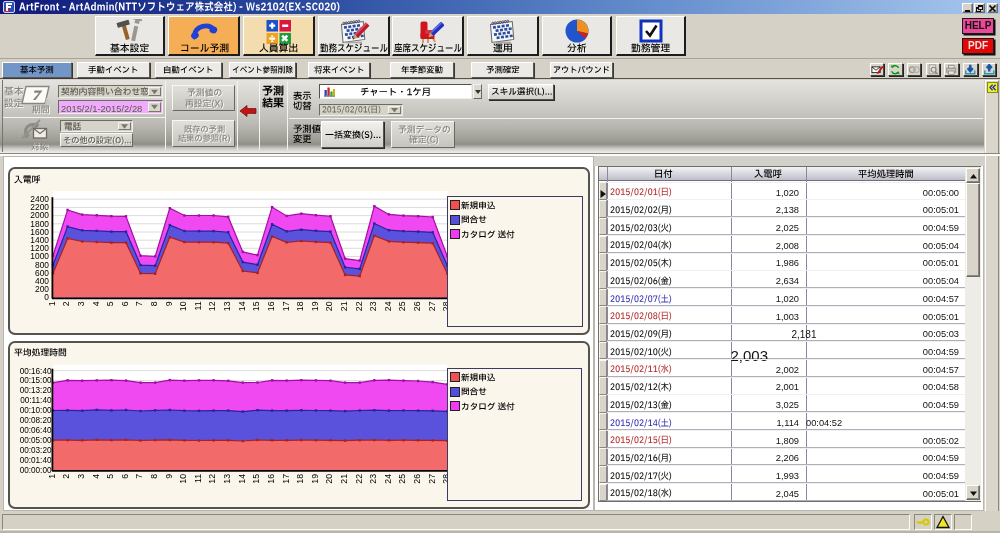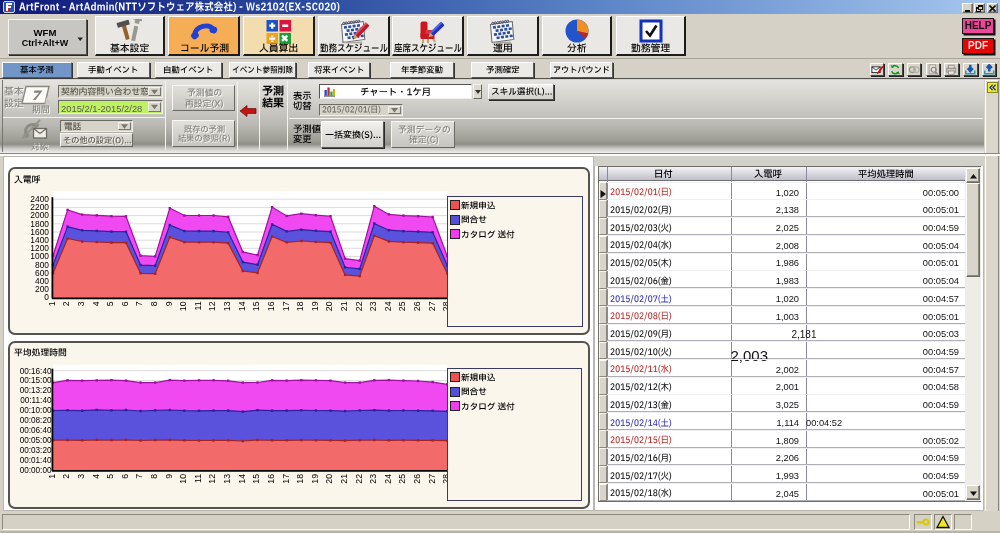--- a/index.html
+++ b/index.html
@@ -24,27 +24,20 @@
 <div class="abs raised" style="left:973.5px;top:2.5px;width:11.5px;height:10.5px;background:#d7d3c9;box-shadow:inset -1px -1px 0 #9a968c">
       <div class="abs" style="left:1.5px;top:3.5px;width:5px;height:4.5px;border:1px solid #111;border-top:2px solid #111"></div>
       <div class="abs" style="left:3.5px;top:1.5px;width:5px;height:4.5px;border:1px solid #111;border-top:2px solid #111;background:#d7d3c9"></div>
     </div>
 <div class="abs raised" style="left:986.5px;top:2.5px;width:11.5px;height:10.5px;background:#d7d3c9;box-shadow:inset -1px -1px 0 #9a968c">
       <svg class="abs" style="left:1.5px;top:1.5px" width="7" height="7">
         <path d="M0.5 0.5 L6.5 6.5 M6.5 0.5 L0.5 6.5" stroke="#111" stroke-width="1.6"></path>
       </svg>
     </div>
 <div class="abs" style="left:0;top:14px;width:1000px;height:44.5px;background:#d5d1c6;border-bottom:1px solid #a8a49a"></div>
-<div class="abs" style="left:8px;top:18.5px;width:79px;height:36.5px;background:#c7c6c2;border:1px solid #55534e;border-top:1px solid #f4f3ef;border-left:1px solid #f4f3ef;box-shadow:1px 1px 0 #2a2a28">
-<div class="abs" style="left:0;top:7px;width:72px;text-align:center;font-weight:bold;font-size:9.6px;color:#000">WFM</div>
-<div class="abs" style="left:0;top:18.5px;width:72px;text-align:center;font-weight:bold;font-size:9px;color:#000">Ctrl+Alt+W</div>
-<svg class="abs" style="left:68px;top:17px" width="7" height="5">
-        <path d="M0.5 0.5 L6 0.5 L3.2 4 Z" fill="#222"></path>
-      </svg>
-    </div>
 <div class="abs" style="left:95px;top:16px;width:70px;height:40px;background:#e9e8e4;border:1px solid #888;border-right:2px solid #1c1c1c;border-bottom:2px solid #1c1c1c;border-top:1px solid #fff;border-left:1px solid #fff">
       <svg class="abs" style="left:50%;top:2px;transform:translateX(-50%)" width="34" height="24">
 <g transform="rotate(-16 12 12)">
           <rect x="10.4" y="6" width="4" height="15" rx="1" fill="#95622a"></rect>
           <rect x="6" y="2" width="12.5" height="5" rx="0.5" fill="#50504e"></rect>
         </g>
 <g transform="rotate(12 22 12)">
           <rect x="20.2" y="7" width="4" height="15" fill="#989890"></rect>
           <path d="M17.5 1 a4.8 4.8 0 0 1 9.4 0 l-2.4 0 0 3.2 -4.6 0 0 -3.2 z" fill="#989890"></path>
         </g>
@@ -318,21 +311,21 @@
 <div class="abs" style="left:57.5px;top:84.5px;width:105px;height:13.5px;background:#d6d3c9;overflow:hidden;border:1.3px solid #6e6c62;border-bottom:1px solid #f0efeb;border-right:1px solid #f0efeb">
       <svg style="position:absolute;left:2px;top:1.2px;overflow:visible" width="97" height="10">
         <path transform="translate(0,7.7) scale(1.000,1)" d="M4.9 -1.7Q5.2 -1.2 6.0 -0.8Q6.9 -0.4 8.4 -0.1L8.2 0.7Q6.8 0.3 6.1 0.1Q5.3 -0.2 4.9 -0.6Q4.5 -1.0 4.4 -1.5H4.3Q4.2 -1.0 3.8 -0.6Q3.4 -0.2 2.7 0.1Q2.0 0.3 0.7 0.7L0.4 -0.1Q1.9 -0.4 2.7 -0.8Q3.5 -1.1 3.8 -1.7H0.5V-2.4H3.9V-3.1H4.7L4.2 -3.6L4.3 -3.4Q3.5 -3.3 2.5 -3.2Q1.5 -3.1 0.6 -3.1L0.5 -3.8Q1.2 -3.8 2.1 -3.9V-4.7H0.7V-5.4H2.1V-6.1H0.6V-6.7H2.1V-7.3H2.9V-6.7H4.2V-6.1H2.9V-5.4H4.1V-4.7H2.9V-3.9Q3.5 -4.0 4.2 -4.1L4.2 -3.8Q4.9 -4.3 5.2 -4.9Q5.5 -5.5 5.6 -6.3H4.5V-7.0H8.2Q8.2 -6.0 8.1 -5.4Q8.1 -4.7 8.0 -4.2Q7.9 -3.7 7.6 -3.4Q7.3 -3.2 6.7 -3.2H6.1L5.9 -3.9H6.5Q6.8 -3.9 6.9 -3.9Q7.0 -4.0 7.1 -4.1Q7.2 -4.2 7.2 -4.4Q7.4 -5.1 7.4 -6.3H6.3Q6.2 -5.3 5.9 -4.6Q5.5 -3.9 4.7 -3.1H4.7V-2.4H8.3V-1.7Z M17.0 -6.1V-4.9Q17.0 -2.7 16.8 -1.1Q16.7 -0.5 16.6 -0.1Q16.4 0.2 16.1 0.4Q15.8 0.6 15.3 0.6H14.1L13.9 -0.2H15.2Q15.6 -0.2 15.7 -0.4Q15.9 -0.6 16.0 -1.2Q16.2 -2.6 16.2 -4.8V-5.3H14.0Q13.6 -4.5 13.1 -3.8L12.5 -4.5Q13.5 -5.7 13.9 -7.4L14.7 -7.3Q14.5 -6.7 14.3 -6.1ZM11.5 -2.9V0.7H10.8V-2.8Q9.6 -2.8 9.1 -2.7L9.0 -3.5Q9.6 -3.5 10.1 -3.5Q10.4 -3.8 10.7 -4.3Q10.1 -5.0 9.2 -5.7L9.7 -6.3Q9.9 -6.1 10.1 -5.9Q10.5 -6.6 10.9 -7.4L11.5 -7.1Q11.1 -6.1 10.6 -5.4L11.1 -4.9Q11.7 -5.8 12.0 -6.5L12.7 -6.1Q12.3 -5.4 11.9 -4.7Q11.4 -4.1 11.0 -3.6Q11.8 -3.6 12.1 -3.7Q12.0 -4.1 11.9 -4.4L12.5 -4.6Q12.8 -3.8 13.1 -2.8L12.5 -2.5Q12.4 -2.7 12.3 -3.0Q12.0 -3.0 11.5 -2.9ZM14.9 -1.6Q14.3 -2.8 13.5 -3.9L14.1 -4.3Q14.5 -3.8 14.9 -3.2Q15.2 -2.6 15.5 -2.0ZM12.5 -2.4Q12.9 -1.3 13.2 -0.2L12.5 0.1Q12.2 -1.2 11.9 -2.2ZM9.1 -0.1Q9.3 -0.6 9.5 -1.2Q9.7 -1.7 9.8 -2.4L10.4 -2.2Q10.3 -1.5 10.1 -0.9Q10.0 -0.3 9.7 0.3Z M22.4 -6.0H25.7V-0.5Q25.7 0.0 25.4 0.3Q25.2 0.5 24.7 0.5H23.3L23.1 -0.4H24.9V-5.3H22.3Q22.3 -4.8 22.3 -4.4Q22.2 -4.0 22.1 -3.7L22.1 -3.7L22.3 -3.8Q22.4 -3.9 22.5 -3.9Q22.6 -3.9 22.7 -3.8L24.6 -2.1L24.0 -1.5L22.0 -3.3Q22.0 -3.4 21.9 -3.4Q21.9 -3.4 21.9 -3.3Q21.6 -2.9 21.1 -2.4Q20.7 -2.0 19.9 -1.5L19.4 -2.2Q20.3 -2.8 20.7 -3.2Q21.2 -3.7 21.3 -4.1Q21.5 -4.6 21.5 -5.3H19.2V0.6H18.3V-6.0H21.5V-7.4H22.4Z M33.9 -5.9H27.7V-4.9H27.0V-6.6H30.3V-7.4H31.1V-6.6H34.6V-4.9H33.9ZM27.1 -4.0Q28.6 -4.6 29.6 -5.6L30.1 -5.2Q29.7 -4.7 29.0 -4.2Q28.3 -3.7 27.6 -3.4ZM31.8 -5.6Q33.1 -4.9 34.5 -3.9L34.0 -3.3Q32.7 -4.3 31.4 -5.0ZM34.6 -1.5Q34.1 -1.6 33.5 -1.9V0.7H32.7V0.3H28.9V0.7H28.1V-1.9Q27.7 -1.7 27.0 -1.5L26.7 -2.2Q28.2 -2.8 29.1 -3.3Q29.9 -3.8 30.3 -4.5H31.2Q31.5 -3.8 32.4 -3.3Q33.3 -2.8 34.9 -2.2ZM32.9 -2.2Q32.0 -2.6 31.5 -3.1Q31.0 -3.5 30.8 -4.1H30.7Q30.5 -3.5 30.0 -3.1Q29.5 -2.6 28.6 -2.2ZM28.9 -0.3H32.7V-1.5H28.9Z M36.7 0.6H35.9V-7.1H39.2V-4.0H36.7ZM41.4 0.5 41.2 -0.2H42.5V-4.0H39.9V-7.1H43.3V-0.3Q43.3 0.1 43.1 0.3Q42.9 0.5 42.4 0.5ZM36.7 -6.5V-5.9H38.5V-6.5ZM40.6 -6.5V-5.9H42.5V-6.5ZM36.7 -5.3V-4.6H38.5V-5.3ZM40.6 -5.3V-4.6H42.5V-5.3ZM38.5 -0.1H37.7V-3.3H41.4V-0.6H38.5ZM38.5 -2.7V-1.3H40.6V-2.7Z M45.0 -5.5Q45.0 -5.9 45.0 -6.4L45.9 -6.4Q45.9 -5.8 45.9 -5.2Q45.9 -3.9 46.0 -3.0Q46.2 -2.0 46.4 -1.5Q46.6 -1.0 46.9 -1.0Q47.2 -1.0 47.4 -1.4Q47.6 -1.8 47.7 -2.9L48.5 -2.7Q48.3 -1.2 47.9 -0.6Q47.5 0.0 46.9 0.0Q46.0 0.0 45.5 -1.4Q45.0 -2.8 45.0 -5.5ZM51.2 -1.4Q51.1 -2.6 50.7 -3.7Q50.3 -4.8 49.5 -5.7L50.3 -6.2Q51.1 -5.2 51.6 -4.0Q52.0 -2.8 52.1 -1.5Z M57.6 -7.4Q58.0 -6.6 58.9 -5.9Q59.8 -5.3 61.4 -4.5L61.0 -3.7Q59.9 -4.3 59.2 -4.7V-4.0H55.2V-4.7Q54.5 -4.2 53.4 -3.7L53.0 -4.5Q54.6 -5.3 55.4 -5.9Q56.2 -6.6 56.6 -7.4ZM59.0 -4.8Q58.2 -5.3 57.8 -5.9Q57.3 -6.4 57.2 -7.0H57.1Q56.9 -6.4 56.5 -5.9Q56.1 -5.3 55.3 -4.8ZM54.9 0.6H54.1V-3.1H60.3V0.6H59.5V0.2H54.9ZM59.5 -2.3H54.9V-0.5H59.5Z M69.7 -3.2Q69.7 -2.2 69.3 -1.5Q68.9 -0.8 68.1 -0.4Q67.4 -0.0 66.5 -0.0Q66.1 -0.0 65.9 -0.0L65.8 -0.9Q66.2 -0.9 66.4 -0.9Q67.5 -0.9 68.1 -1.5Q68.8 -2.1 68.8 -3.2Q68.8 -4.0 68.4 -4.4Q68.0 -4.9 67.3 -4.9Q66.6 -4.9 66.0 -4.5Q65.4 -4.1 64.7 -3.2V0.4H63.8V-2.2L63.3 -1.5Q62.9 -1.1 62.7 -0.9L62.1 -1.5Q62.8 -2.2 63.8 -3.4V-4.7H62.2V-5.5H63.8V-7.1H64.7V-4.4Q65.3 -5.1 66.0 -5.4Q66.6 -5.7 67.3 -5.7Q68.0 -5.7 68.6 -5.4Q69.1 -5.1 69.4 -4.5Q69.7 -4.0 69.7 -3.2Z M77.7 -0.9 77.8 -0.0Q76.4 0.2 74.8 0.2Q74.0 0.2 73.6 0.0Q73.1 -0.1 72.9 -0.5Q72.7 -0.9 72.7 -1.6L72.7 -4.3L71.0 -4.2L71.0 -5.1L72.7 -5.1L72.7 -6.9H73.5L73.5 -5.1Q74.2 -5.2 74.9 -5.2Q75.5 -5.2 76.2 -5.2Q76.2 -6.4 76.2 -7.0L77.0 -7.0Q77.0 -6.5 77.0 -5.2L78.7 -5.3L78.7 -4.5L77.0 -4.4L77.1 -2.9Q77.1 -2.5 77.0 -2.3Q76.9 -2.1 76.7 -2.0Q76.4 -1.9 76.1 -1.9Q75.8 -1.9 75.5 -2.0Q75.1 -2.0 74.6 -2.1L74.6 -2.9Q75.7 -2.8 75.9 -2.8Q76.1 -2.8 76.2 -2.8Q76.2 -2.9 76.2 -3.1Q76.2 -3.9 76.2 -4.4L73.5 -4.3L73.5 -1.7Q73.5 -1.1 73.8 -0.9Q74.1 -0.6 74.8 -0.6Q76.4 -0.6 77.7 -0.9Z M80.5 -6.0V-5.0H79.8V-6.7H83.1V-7.4H83.9V-6.7H87.4V-5.1H86.7V-4.9Q86.7 -4.6 86.6 -4.5Q86.4 -4.4 86.0 -4.4H84.8Q84.3 -4.4 84.1 -4.5Q83.9 -4.7 83.9 -5.0V-6.0H83.0Q82.9 -5.3 82.2 -4.7Q81.6 -4.2 80.5 -3.9L80.1 -4.6Q81.1 -4.8 81.6 -5.1Q82.2 -5.5 82.3 -6.0ZM86.7 -5.4V-6.0H84.7V-5.2Q84.7 -5.1 84.7 -5.0Q84.8 -4.9 85.0 -4.9H86.0V-5.5ZM86.6 -2.1Q86.4 -2.3 85.9 -2.7Q83.2 -2.4 80.2 -2.4L80.1 -3.1Q81.0 -3.1 81.4 -3.1Q82.1 -3.9 82.7 -4.8L83.4 -4.5Q82.9 -3.8 82.4 -3.1Q83.9 -3.2 85.2 -3.3Q84.8 -3.6 84.4 -3.8L84.9 -4.3Q86.0 -3.6 87.1 -2.6ZM84.3 -0.7Q83.6 -1.3 82.9 -1.8L83.4 -2.3Q84.2 -1.8 84.8 -1.3ZM85.1 -0.1V-1.1L85.9 -0.8V-0.2Q85.9 0.2 85.7 0.4Q85.6 0.6 85.1 0.6H82.8Q82.3 0.6 82.1 0.5Q81.9 0.4 81.8 0.2Q81.7 -0.0 81.7 -0.4V-2.0H82.5V-0.5Q82.5 -0.2 82.6 -0.2Q82.6 -0.1 82.9 -0.1ZM86.3 -1.9Q87.2 -0.9 87.7 -0.0L87.0 0.4Q86.5 -0.6 85.7 -1.5ZM79.5 -0.1Q79.9 -0.4 80.2 -0.9Q80.5 -1.4 80.6 -1.9L81.3 -1.6Q80.9 -0.5 80.1 0.4Z M89.8 0.4H89.0V-6.6H95.8V0.4H95.0V-0.2H89.8ZM89.8 -5.8V-1.0H95.0V-5.8Z" fill="#5a584f"></path>
       </svg>
       <div class="abs" style="right:1px;top:1px;width:13px;height:9.5px;background:#d9d6cc;border:1px solid #f4f3ef;border-right:1px solid #79776d;border-bottom:1px solid #79776d">
         <svg style="display:block" width="11" height="7.5">
           <path d="M2 1.8 l7 0 l-3.5 4.5 z" fill="#7a786e"></path>
         </svg>
       </div>
     </div>
-<div class="abs" style="left:57.5px;top:100px;width:105px;height:13.5px;background:#bef264;overflow:hidden;border:1.3px solid #6e6c62;border-bottom:1px solid #f0efeb;border-right:1px solid #f0efeb">
+<div class="abs" style="left:57.5px;top:100px;width:105px;height:13.5px;background:#f0abfc;overflow:hidden;border:1.3px solid #6e6c62;border-bottom:1px solid #f0efeb;border-right:1px solid #f0efeb">
       <div class="abs" style="left:2.5px;top:1.5px;font-size:9.4px;color:#5a584f">2015/2/1-2015/2/28</div>
       <div class="abs" style="right:1px;top:1px;width:13px;height:9.5px;background:#d9d6cc;border:1px solid #f4f3ef;border-right:1px solid #79776d;border-bottom:1px solid #79776d">
         <svg style="display:block" width="11" height="7.5">
           <path d="M2 1.8 l7 0 l-3.5 4.5 z" fill="#7a786e"></path>
         </svg>
       </div>
     </div>
 <div class="abs" style="left:59.5px;top:119.5px;width:73px;height:12.5px;background:#d6d3c9;overflow:hidden;border:1.3px solid #6e6c62;border-bottom:1px solid #f0efeb;border-right:1px solid #f0efeb">
       <svg style="position:absolute;left:3px;top:1px;overflow:visible" width="17" height="10">
         <path transform="translate(0,7.6) scale(1.000,1)" d="M3.9 -5.4H1.3V-4.1H0.6V-6.0H3.9V-6.4H0.8V-7.0H7.8V-6.4H4.6V-6.0H8.0V-4.1H7.3V-5.4H4.6V-3.7H3.9ZM1.7 -5.1H3.4V-4.6H1.7ZM5.0 -5.1H6.9V-4.6H5.0ZM3.4 -3.8H1.7V-4.3H3.4ZM6.9 -3.8H5.0V-4.3H6.9ZM7.4 -1.0 8.2 -0.9V0.0Q8.2 0.3 8.0 0.4Q7.9 0.6 7.6 0.6H4.7Q4.3 0.6 4.1 0.4Q3.9 0.2 3.9 -0.1V-0.7H2.0V-0.2H1.2V-3.4H7.4V-0.7H4.6V-0.4Q4.6 -0.2 4.7 -0.1Q4.8 -0.0 5.0 -0.0H7.4ZM3.9 -2.3V-2.9H2.0V-2.3ZM4.6 -2.3H6.6V-2.9H4.6ZM2.0 -1.8V-1.2H3.9V-1.8ZM4.6 -1.8V-1.2H6.6V-1.8Z M16.8 -4.0H14.9V-2.7H16.5V0.7H15.7V0.2H13.4V0.7H12.6V-2.7H14.2V-4.0H12.4V-4.8H14.2V-6.0Q13.4 -5.9 12.7 -5.8L12.5 -6.5Q14.7 -6.7 16.2 -7.1L16.6 -6.5Q15.8 -6.2 14.9 -6.1V-4.8H16.8ZM9.3 -7.0H12.0V-6.3H9.3ZM12.1 -5.1H9.0V-5.8H12.1ZM9.3 -4.5H11.9V-3.9H9.3ZM11.9 -2.7H9.3V-3.4H11.9ZM10.0 0.7H9.3V-2.2H12.0V0.3H10.0ZM13.4 -0.5H15.7V-2.0H13.4ZM11.3 -1.5H10.0V-0.4H11.3Z" fill="#55534e"></path>
@@ -831,21 +824,21 @@
       <path transform="translate(0,8.1) scale(0.880,1)" d="M0.7 0.0V-1.0L2.8 -3.0Q3.4 -3.4 3.6 -3.9Q3.9 -4.3 3.9 -4.7V-4.9Q3.9 -5.4 3.6 -5.7Q3.3 -6.0 2.8 -6.0Q1.8 -6.0 1.5 -4.9L0.6 -5.2Q0.8 -5.9 1.4 -6.4Q1.9 -6.9 2.9 -6.9Q3.5 -6.9 4.0 -6.6Q4.5 -6.4 4.7 -5.9Q5.0 -5.5 5.0 -4.9Q5.0 -4.1 4.6 -3.6Q4.2 -3.0 3.4 -2.3L1.8 -0.9H5.2V0.0Z M6.3 -3.4Q6.3 -5.1 6.9 -6.0Q7.5 -6.9 8.7 -6.9Q9.9 -6.9 10.5 -6.0Q11.1 -5.1 11.1 -3.4Q11.1 -1.7 10.5 -0.8Q9.9 0.1 8.7 0.1Q7.5 0.1 6.9 -0.8Q6.3 -1.7 6.3 -3.4ZM10.0 -2.8V-3.9Q10.0 -4.9 9.7 -5.4Q9.4 -6.0 8.7 -6.0Q8.0 -6.0 7.7 -5.4Q7.4 -4.9 7.4 -3.9V-2.8Q7.4 -1.8 7.7 -1.3Q8.0 -0.8 8.7 -0.8Q9.4 -0.8 9.7 -1.3Q10.0 -1.8 10.0 -2.8Z M17.0 -0.9V0.0H12.5V-0.9H14.3V-6.0H14.3L12.7 -4.3L12.0 -4.9L13.8 -6.7H15.4V-0.9Z M22.3 -6.7V-5.8H19.3L19.1 -3.4H19.2Q19.4 -3.8 19.7 -4.1Q20.1 -4.3 20.6 -4.3Q21.2 -4.3 21.6 -4.0Q22.1 -3.8 22.4 -3.3Q22.6 -2.8 22.6 -2.2Q22.6 -1.5 22.3 -1.0Q22.1 -0.5 21.5 -0.2Q21.0 0.1 20.2 0.1Q19.4 0.1 18.9 -0.2Q18.4 -0.5 18.0 -1.1L18.8 -1.7Q19.1 -1.2 19.4 -1.0Q19.7 -0.8 20.2 -0.8Q20.9 -0.8 21.2 -1.1Q21.5 -1.4 21.5 -2.1V-2.2Q21.5 -2.8 21.2 -3.1Q20.9 -3.4 20.3 -3.4Q19.9 -3.4 19.6 -3.3Q19.3 -3.1 19.1 -2.9L18.2 -3.0L18.5 -6.7Z M24.1 1.5H23.3L25.9 -7.1H26.8Z M27.7 -3.4Q27.7 -5.1 28.3 -6.0Q28.9 -6.9 30.1 -6.9Q31.3 -6.9 31.9 -6.0Q32.5 -5.1 32.5 -3.4Q32.5 -1.7 31.9 -0.8Q31.3 0.1 30.1 0.1Q28.9 0.1 28.3 -0.8Q27.7 -1.7 27.7 -3.4ZM31.4 -2.8V-3.9Q31.4 -4.9 31.1 -5.4Q30.8 -6.0 30.1 -6.0Q29.4 -6.0 29.1 -5.4Q28.8 -4.9 28.8 -3.9V-2.8Q28.8 -1.8 29.1 -1.3Q29.4 -0.8 30.1 -0.8Q30.8 -0.8 31.1 -1.3Q31.4 -1.8 31.4 -2.8Z M33.7 0.0V-1.0L35.8 -3.0Q36.4 -3.4 36.6 -3.9Q36.9 -4.3 36.9 -4.7V-4.9Q36.9 -5.4 36.6 -5.7Q36.3 -6.0 35.8 -6.0Q34.8 -6.0 34.5 -4.9L33.6 -5.2Q33.8 -5.9 34.4 -6.4Q34.9 -6.9 35.8 -6.9Q36.5 -6.9 37.0 -6.6Q37.5 -6.4 37.7 -5.9Q38.0 -5.5 38.0 -4.9Q38.0 -4.1 37.6 -3.6Q37.2 -3.0 36.4 -2.3L34.8 -0.9H38.2V0.0Z M39.7 1.5H38.9L41.5 -7.1H42.4Z M43.3 -3.4Q43.3 -5.1 43.9 -6.0Q44.5 -6.9 45.7 -6.9Q46.9 -6.9 47.5 -6.0Q48.1 -5.1 48.1 -3.4Q48.1 -1.7 47.5 -0.8Q46.9 0.1 45.7 0.1Q44.5 0.1 43.9 -0.8Q43.3 -1.7 43.3 -3.4ZM47.0 -2.8V-3.9Q47.0 -4.9 46.7 -5.4Q46.4 -6.0 45.7 -6.0Q45.0 -6.0 44.7 -5.4Q44.4 -4.9 44.4 -3.9V-2.8Q44.4 -1.8 44.7 -1.3Q45.0 -0.8 45.7 -0.8Q46.4 -0.8 46.7 -1.3Q47.0 -1.8 47.0 -2.8Z M53.5 -6.7V-5.8H50.5L50.3 -3.4H50.4Q50.6 -3.8 50.9 -4.1Q51.3 -4.3 51.8 -4.3Q52.4 -4.3 52.8 -4.0Q53.3 -3.8 53.6 -3.3Q53.8 -2.8 53.8 -2.2Q53.8 -1.5 53.5 -1.0Q53.3 -0.5 52.7 -0.2Q52.2 0.1 51.4 0.1Q50.6 0.1 50.1 -0.2Q49.6 -0.5 49.2 -1.1L50.0 -1.7Q50.3 -1.2 50.6 -1.0Q50.9 -0.8 51.4 -0.8Q52.1 -0.8 52.4 -1.1Q52.7 -1.4 52.7 -2.1V-2.2Q52.7 -2.8 52.4 -3.1Q52.1 -3.4 51.5 -3.4Q51.1 -3.4 50.8 -3.3Q50.5 -3.1 50.3 -2.9L49.5 -3.0L49.7 -6.7Z M56.7 -7.4H57.7Q56.9 -6.7 56.4 -5.6Q56.0 -4.5 56.0 -3.4V-2.6Q56.0 -1.5 56.4 -0.5Q56.9 0.6 57.7 1.3H56.7Q56.0 0.7 55.5 -0.5Q55.0 -1.6 55.0 -3.0Q55.0 -4.4 55.5 -5.5Q56.0 -6.7 56.7 -7.4Z M62.9 -5.0Q63.2 -3.9 64.1 -3.0Q65.0 -2.1 66.5 -1.1L66.0 -0.4Q64.9 -1.2 64.2 -1.8Q63.5 -2.4 63.1 -3.0Q62.7 -3.6 62.7 -4.2H62.6V0.7H61.7V-4.2H61.6Q61.6 -3.5 61.2 -3.0Q60.9 -2.4 60.2 -1.8Q59.6 -1.1 58.5 -0.4L58.0 -1.1Q59.4 -2.1 60.3 -3.0Q61.1 -3.9 61.5 -5.0H58.2V-5.8H61.7V-7.7H62.6V-5.8H66.3V-5.0Z M67.7 1.3H66.8Q67.6 0.6 68.0 -0.5Q68.5 -1.5 68.5 -2.6V-3.4Q68.5 -4.5 68.0 -5.6Q67.6 -6.7 66.8 -7.4H67.7Q68.5 -6.7 69.0 -5.5Q69.5 -4.4 69.5 -3.0Q69.5 -1.6 69.0 -0.5Q68.5 0.7 67.7 1.3Z" fill="#1a1a1a"></path>
     </svg>
 <div class="abs" style="left:730.5px;top:258.4px;width:68.5px;text-align:right;font-size:9.3px;color:#111">1,986</div>
 <div class="abs" style="left:806px;top:258.4px;width:153px;text-align:right;font-size:9.3px;color:#111">00:05:01</div>
 <div class="abs" style="left:599px;top:270.9px;width:7.5px;height:17.7px;background:#d9d5ca;border:1px solid #f8f7f3;border-right:1px solid #8a887e;border-bottom:1px solid #8a887e"></div>
 <div class="abs" style="left:606.5px;top:287.2px;width:358.5px;height:0.8px;background:#b0aeb8"></div>
 <div class="abs" style="left:606.5px;top:270.3px;width:358.5px;height:0.7px;background:#f0f0f4"></div>
 <svg style="position:absolute;left:610px;top:275.79999999999995px;overflow:visible" width="62" height="11">
       <path transform="translate(0,8.1) scale(0.880,1)" d="M0.7 0.0V-1.0L2.8 -3.0Q3.4 -3.4 3.6 -3.9Q3.9 -4.3 3.9 -4.7V-4.9Q3.9 -5.4 3.6 -5.7Q3.3 -6.0 2.8 -6.0Q1.8 -6.0 1.5 -4.9L0.6 -5.2Q0.8 -5.9 1.4 -6.4Q1.9 -6.9 2.9 -6.9Q3.5 -6.9 4.0 -6.6Q4.5 -6.4 4.7 -5.9Q5.0 -5.5 5.0 -4.9Q5.0 -4.1 4.6 -3.6Q4.2 -3.0 3.4 -2.3L1.8 -0.9H5.2V0.0Z M6.3 -3.4Q6.3 -5.1 6.9 -6.0Q7.5 -6.9 8.7 -6.9Q9.9 -6.9 10.5 -6.0Q11.1 -5.1 11.1 -3.4Q11.1 -1.7 10.5 -0.8Q9.9 0.1 8.7 0.1Q7.5 0.1 6.9 -0.8Q6.3 -1.7 6.3 -3.4ZM10.0 -2.8V-3.9Q10.0 -4.9 9.7 -5.4Q9.4 -6.0 8.7 -6.0Q8.0 -6.0 7.7 -5.4Q7.4 -4.9 7.4 -3.9V-2.8Q7.4 -1.8 7.7 -1.3Q8.0 -0.8 8.7 -0.8Q9.4 -0.8 9.7 -1.3Q10.0 -1.8 10.0 -2.8Z M17.0 -0.9V0.0H12.5V-0.9H14.3V-6.0H14.3L12.7 -4.3L12.0 -4.9L13.8 -6.7H15.4V-0.9Z M22.3 -6.7V-5.8H19.3L19.1 -3.4H19.2Q19.4 -3.8 19.7 -4.1Q20.1 -4.3 20.6 -4.3Q21.2 -4.3 21.6 -4.0Q22.1 -3.8 22.4 -3.3Q22.6 -2.8 22.6 -2.2Q22.6 -1.5 22.3 -1.0Q22.1 -0.5 21.5 -0.2Q21.0 0.1 20.2 0.1Q19.4 0.1 18.9 -0.2Q18.4 -0.5 18.0 -1.1L18.8 -1.7Q19.1 -1.2 19.4 -1.0Q19.7 -0.8 20.2 -0.8Q20.9 -0.8 21.2 -1.1Q21.5 -1.4 21.5 -2.1V-2.2Q21.5 -2.8 21.2 -3.1Q20.9 -3.4 20.3 -3.4Q19.9 -3.4 19.6 -3.3Q19.3 -3.1 19.1 -2.9L18.2 -3.0L18.5 -6.7Z M24.1 1.5H23.3L25.9 -7.1H26.8Z M27.7 -3.4Q27.7 -5.1 28.3 -6.0Q28.9 -6.9 30.1 -6.9Q31.3 -6.9 31.9 -6.0Q32.5 -5.1 32.5 -3.4Q32.5 -1.7 31.9 -0.8Q31.3 0.1 30.1 0.1Q28.9 0.1 28.3 -0.8Q27.7 -1.7 27.7 -3.4ZM31.4 -2.8V-3.9Q31.4 -4.9 31.1 -5.4Q30.8 -6.0 30.1 -6.0Q29.4 -6.0 29.1 -5.4Q28.8 -4.9 28.8 -3.9V-2.8Q28.8 -1.8 29.1 -1.3Q29.4 -0.8 30.1 -0.8Q30.8 -0.8 31.1 -1.3Q31.4 -1.8 31.4 -2.8Z M33.7 0.0V-1.0L35.8 -3.0Q36.4 -3.4 36.6 -3.9Q36.9 -4.3 36.9 -4.7V-4.9Q36.9 -5.4 36.6 -5.7Q36.3 -6.0 35.8 -6.0Q34.8 -6.0 34.5 -4.9L33.6 -5.2Q33.8 -5.9 34.4 -6.4Q34.9 -6.9 35.8 -6.9Q36.5 -6.9 37.0 -6.6Q37.5 -6.4 37.7 -5.9Q38.0 -5.5 38.0 -4.9Q38.0 -4.1 37.6 -3.6Q37.2 -3.0 36.4 -2.3L34.8 -0.9H38.2V0.0Z M39.7 1.5H38.9L41.5 -7.1H42.4Z M43.3 -3.4Q43.3 -5.1 43.9 -6.0Q44.5 -6.9 45.7 -6.9Q46.9 -6.9 47.5 -6.0Q48.1 -5.1 48.1 -3.4Q48.1 -1.7 47.5 -0.8Q46.9 0.1 45.7 0.1Q44.5 0.1 43.9 -0.8Q43.3 -1.7 43.3 -3.4ZM47.0 -2.8V-3.9Q47.0 -4.9 46.7 -5.4Q46.4 -6.0 45.7 -6.0Q45.0 -6.0 44.7 -5.4Q44.4 -4.9 44.4 -3.9V-2.8Q44.4 -1.8 44.7 -1.3Q45.0 -0.8 45.7 -0.8Q46.4 -0.8 46.7 -1.3Q47.0 -1.8 47.0 -2.8Z M49.2 -2.5Q49.2 -3.4 49.5 -4.3Q49.9 -5.1 50.4 -5.7Q51.0 -6.3 51.6 -6.7H52.9Q52.1 -6.2 51.6 -5.6Q51.1 -5.1 50.7 -4.6Q50.4 -4.0 50.2 -3.3L50.3 -3.3Q50.5 -3.7 50.9 -4.0Q51.3 -4.3 51.9 -4.3Q52.4 -4.3 52.9 -4.0Q53.3 -3.7 53.6 -3.3Q53.9 -2.8 53.9 -2.2Q53.9 -1.5 53.6 -1.0Q53.3 -0.5 52.7 -0.2Q52.2 0.1 51.5 0.1Q50.8 0.1 50.3 -0.2Q49.7 -0.5 49.4 -1.1Q49.2 -1.7 49.2 -2.5ZM52.8 -2.0V-2.1Q52.8 -2.8 52.4 -3.1Q52.1 -3.4 51.5 -3.4Q50.9 -3.4 50.6 -3.1Q50.2 -2.8 50.2 -2.1V-2.0Q50.2 -1.4 50.6 -1.1Q50.9 -0.7 51.5 -0.7Q52.1 -0.7 52.4 -1.1Q52.8 -1.4 52.8 -2.0Z M56.7 -7.4H57.7Q56.9 -6.7 56.4 -5.6Q56.0 -4.5 56.0 -3.4V-2.6Q56.0 -1.5 56.4 -0.5Q56.9 0.6 57.7 1.3H56.7Q56.0 0.7 55.5 -0.5Q55.0 -1.6 55.0 -3.0Q55.0 -4.4 55.5 -5.5Q56.0 -6.7 56.7 -7.4Z M62.6 -2.7V-0.3H66.3V0.5H58.2V-0.3H61.7V-2.7H58.5V-3.5H61.7V-4.4H59.9V-4.9Q59.2 -4.5 58.3 -4.1L57.9 -4.9Q59.5 -5.6 60.4 -6.2Q61.2 -6.9 61.6 -7.7H62.7Q63.1 -6.9 64.0 -6.3Q64.9 -5.6 66.6 -4.9L66.2 -4.1Q65.2 -4.5 64.6 -4.9V-4.4H62.6V-3.5H65.9V-2.7ZM62.1 -7.3Q62.0 -6.7 61.5 -6.2Q61.1 -5.7 60.4 -5.2H64.1Q63.3 -5.7 62.8 -6.2Q62.4 -6.7 62.2 -7.3ZM63.5 -0.9Q63.7 -1.2 64.0 -1.7Q64.2 -2.1 64.3 -2.5L65.1 -2.2Q64.9 -1.8 64.7 -1.4Q64.5 -0.9 64.3 -0.6ZM60.0 -2.4Q60.3 -2.1 60.5 -1.7Q60.7 -1.3 60.9 -0.9L60.1 -0.6Q59.8 -1.3 59.3 -2.1Z M67.7 1.3H66.8Q67.6 0.6 68.0 -0.5Q68.5 -1.5 68.5 -2.6V-3.4Q68.5 -4.5 68.0 -5.6Q67.6 -6.7 66.8 -7.4H67.7Q68.5 -6.7 69.0 -5.5Q69.5 -4.4 69.5 -3.0Q69.5 -1.6 69.0 -0.5Q68.5 0.7 67.7 1.3Z" fill="#1a1a1a"></path>
     </svg>
-<div class="abs" style="left:730.5px;top:276.1px;width:68.5px;text-align:right;font-size:9.3px;color:#111">1,983</div>
+<div class="abs" style="left:730.5px;top:276.1px;width:68.5px;text-align:right;font-size:9.3px;color:#111">2,634</div>
 <div class="abs" style="left:806px;top:276.1px;width:153px;text-align:right;font-size:9.3px;color:#111">00:05:04</div>
 <div class="abs" style="left:599px;top:288.6px;width:7.5px;height:17.7px;background:#d9d5ca;border:1px solid #f8f7f3;border-right:1px solid #8a887e;border-bottom:1px solid #8a887e"></div>
 <div class="abs" style="left:606.5px;top:304.9px;width:358.5px;height:0.8px;background:#b0aeb8"></div>
 <div class="abs" style="left:606.5px;top:288.0px;width:358.5px;height:0.7px;background:#f0f0f4"></div>
 <svg style="position:absolute;left:610px;top:293.52px;overflow:visible" width="62" height="11">
       <path transform="translate(0,8.1) scale(0.880,1)" d="M0.7 0.0V-1.0L2.8 -3.0Q3.4 -3.4 3.6 -3.9Q3.9 -4.3 3.9 -4.7V-4.9Q3.9 -5.4 3.6 -5.7Q3.3 -6.0 2.8 -6.0Q1.8 -6.0 1.5 -4.9L0.6 -5.2Q0.8 -5.9 1.4 -6.4Q1.9 -6.9 2.9 -6.9Q3.5 -6.9 4.0 -6.6Q4.5 -6.4 4.7 -5.9Q5.0 -5.5 5.0 -4.9Q5.0 -4.1 4.6 -3.6Q4.2 -3.0 3.4 -2.3L1.8 -0.9H5.2V0.0Z M6.3 -3.4Q6.3 -5.1 6.9 -6.0Q7.5 -6.9 8.7 -6.9Q9.9 -6.9 10.5 -6.0Q11.1 -5.1 11.1 -3.4Q11.1 -1.7 10.5 -0.8Q9.9 0.1 8.7 0.1Q7.5 0.1 6.9 -0.8Q6.3 -1.7 6.3 -3.4ZM10.0 -2.8V-3.9Q10.0 -4.9 9.7 -5.4Q9.4 -6.0 8.7 -6.0Q8.0 -6.0 7.7 -5.4Q7.4 -4.9 7.4 -3.9V-2.8Q7.4 -1.8 7.7 -1.3Q8.0 -0.8 8.7 -0.8Q9.4 -0.8 9.7 -1.3Q10.0 -1.8 10.0 -2.8Z M17.0 -0.9V0.0H12.5V-0.9H14.3V-6.0H14.3L12.7 -4.3L12.0 -4.9L13.8 -6.7H15.4V-0.9Z M22.3 -6.7V-5.8H19.3L19.1 -3.4H19.2Q19.4 -3.8 19.7 -4.1Q20.1 -4.3 20.6 -4.3Q21.2 -4.3 21.6 -4.0Q22.1 -3.8 22.4 -3.3Q22.6 -2.8 22.6 -2.2Q22.6 -1.5 22.3 -1.0Q22.1 -0.5 21.5 -0.2Q21.0 0.1 20.2 0.1Q19.4 0.1 18.9 -0.2Q18.4 -0.5 18.0 -1.1L18.8 -1.7Q19.1 -1.2 19.4 -1.0Q19.7 -0.8 20.2 -0.8Q20.9 -0.8 21.2 -1.1Q21.5 -1.4 21.5 -2.1V-2.2Q21.5 -2.8 21.2 -3.1Q20.9 -3.4 20.3 -3.4Q19.9 -3.4 19.6 -3.3Q19.3 -3.1 19.1 -2.9L18.2 -3.0L18.5 -6.7Z M24.1 1.5H23.3L25.9 -7.1H26.8Z M27.7 -3.4Q27.7 -5.1 28.3 -6.0Q28.9 -6.9 30.1 -6.9Q31.3 -6.9 31.9 -6.0Q32.5 -5.1 32.5 -3.4Q32.5 -1.7 31.9 -0.8Q31.3 0.1 30.1 0.1Q28.9 0.1 28.3 -0.8Q27.7 -1.7 27.7 -3.4ZM31.4 -2.8V-3.9Q31.4 -4.9 31.1 -5.4Q30.8 -6.0 30.1 -6.0Q29.4 -6.0 29.1 -5.4Q28.8 -4.9 28.8 -3.9V-2.8Q28.8 -1.8 29.1 -1.3Q29.4 -0.8 30.1 -0.8Q30.8 -0.8 31.1 -1.3Q31.4 -1.8 31.4 -2.8Z M33.7 0.0V-1.0L35.8 -3.0Q36.4 -3.4 36.6 -3.9Q36.9 -4.3 36.9 -4.7V-4.9Q36.9 -5.4 36.6 -5.7Q36.3 -6.0 35.8 -6.0Q34.8 -6.0 34.5 -4.9L33.6 -5.2Q33.8 -5.9 34.4 -6.4Q34.9 -6.9 35.8 -6.9Q36.5 -6.9 37.0 -6.6Q37.5 -6.4 37.7 -5.9Q38.0 -5.5 38.0 -4.9Q38.0 -4.1 37.6 -3.6Q37.2 -3.0 36.4 -2.3L34.8 -0.9H38.2V0.0Z M39.7 1.5H38.9L41.5 -7.1H42.4Z M43.3 -3.4Q43.3 -5.1 43.9 -6.0Q44.5 -6.9 45.7 -6.9Q46.9 -6.9 47.5 -6.0Q48.1 -5.1 48.1 -3.4Q48.1 -1.7 47.5 -0.8Q46.9 0.1 45.7 0.1Q44.5 0.1 43.9 -0.8Q43.3 -1.7 43.3 -3.4ZM47.0 -2.8V-3.9Q47.0 -4.9 46.7 -5.4Q46.4 -6.0 45.7 -6.0Q45.0 -6.0 44.7 -5.4Q44.4 -4.9 44.4 -3.9V-2.8Q44.4 -1.8 44.7 -1.3Q45.0 -0.8 45.7 -0.8Q46.4 -0.8 46.7 -1.3Q47.0 -1.8 47.0 -2.8Z M53.8 -5.8 51.4 0.0H50.3L52.7 -5.9H50.1V-4.6H49.2V-6.7H53.8Z M56.7 -7.4H57.7Q56.9 -6.7 56.4 -5.6Q56.0 -4.5 56.0 -3.4V-2.6Q56.0 -1.5 56.4 -0.5Q56.9 0.6 57.7 1.3H56.7Q56.0 0.7 55.5 -0.5Q55.0 -1.6 55.0 -3.0Q55.0 -4.4 55.5 -5.5Q56.0 -6.7 56.7 -7.4Z M62.6 -3.9V-0.6H66.4V0.3H58.1V-0.6H61.7V-3.9H58.5V-4.7H61.7V-7.6H62.6V-4.7H65.9V-3.9Z M67.7 1.3H66.8Q67.6 0.6 68.0 -0.5Q68.5 -1.5 68.5 -2.6V-3.4Q68.5 -4.5 68.0 -5.6Q67.6 -6.7 66.8 -7.4H67.7Q68.5 -6.7 69.0 -5.5Q69.5 -4.4 69.5 -3.0Q69.5 -1.6 69.0 -0.5Q68.5 0.7 67.7 1.3Z" fill="#3a3ab4"></path>
     </svg>
 <div class="abs" style="left:730.5px;top:293.8px;width:68.5px;text-align:right;font-size:9.3px;color:#111">1,020</div>
 <div class="abs" style="left:806px;top:293.8px;width:153px;text-align:right;font-size:9.3px;color:#111">00:04:57</div>
 <div class="abs" style="left:599px;top:306.3px;width:7.5px;height:17.7px;background:#d9d5ca;border:1px solid #f8f7f3;border-right:1px solid #8a887e;border-bottom:1px solid #8a887e"></div>

